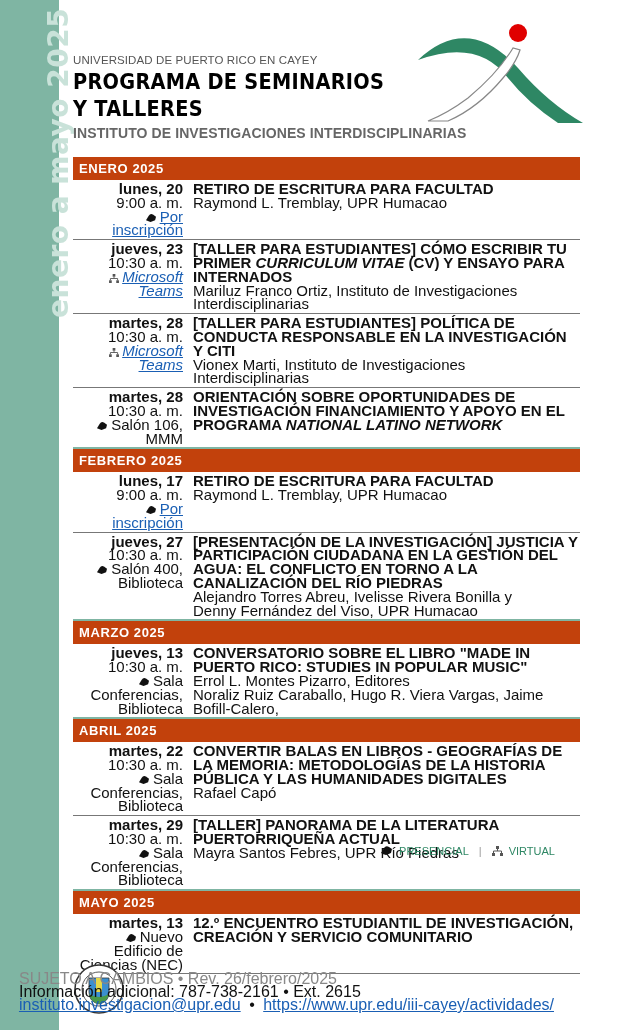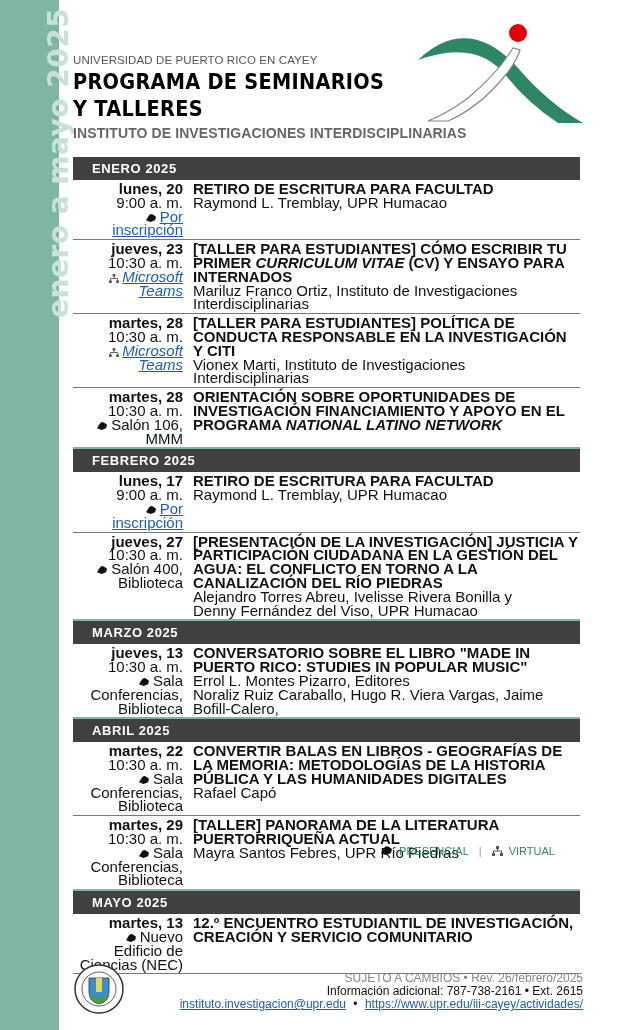--- a/index.html
+++ b/index.html
@@ -23,22 +23,22 @@
     font-family: "DejaVu Sans", sans-serif; font-weight: bold; font-size: 21px;
     line-height: 27px; color: #000; margin-top: 3px; transform: scaleX(0.92); transform-origin: left;
     letter-spacing: 0.3px;
   }
   .inst { font-size: 14px; font-weight: bold; color: #666; margin-top: 2px; letter-spacing: 0.1px; }
 
   .logo { position: absolute; left: 408px; top: 18px; width: 180px; height: 112px; }
 
   .schedule { position: absolute; left: 73px; top: 157px; width: 507px; }
   .month-bar {
-    background: #404040; color: #fff; font-weight: bold; font-size: 13px;
-    height: 23px; line-height: 23px; padding-left: 19px; letter-spacing: 0.6px;
+    background: #c2410c; color: #fff; font-weight: bold; font-size: 13px;
+    height: 23px; line-height: 23px; padding-left: 6px; letter-spacing: 0.6px;
   }
   .event {
     display: flex; border-bottom: 1.5px solid #777; padding: 2px 0 2px 0;
     font-size: 15px; line-height: 13.8px;
   }
   .event.last-in-month { border-bottom: 2px solid #7fb5a3; }
   .event-left { width: 120px; text-align: right; flex-shrink: 0; padding-right: 10px; }
   .event-right { flex: 1; }
   .day { font-weight: bold; }
   .loc-link { color: #1a5fb4; text-decoration: underline; }
@@ -47,21 +47,21 @@
   .ev-title i { font-style: italic; }
   .icon-inperson, .icon-virtual { display: inline-block; vertical-align: -1px; margin-right: 3px; }
 
   .legend {
     position: absolute; left: 380px; top: 845px; font-size: 11px; color: #2e8764;
     display: flex; align-items: center; gap: 0;
   }
   .legend .sep { color: #999; margin: 0 10px; }
 
   .seal { position: absolute; left: 74px; top: 964px; width: 50px; height: 50px; }
-  .footer { position: absolute; right: 42px; top: 972px; text-align: right; font-size: 12px; line-height: 13px; }
+  .footer { position: absolute; right: 71px; top: 972px; text-align: left; font-size: 16px; line-height: 13px; }
   .footer .sub { color: #888; }
   .footer .info { color: #111; }
   .footer a { color: #1a5fb4; text-decoration: underline; }
 </style>
 </head>
 <body>
 
 <div class="side-band">
   <div class="side-text">enero a mayo 2025</div>
 </div>

